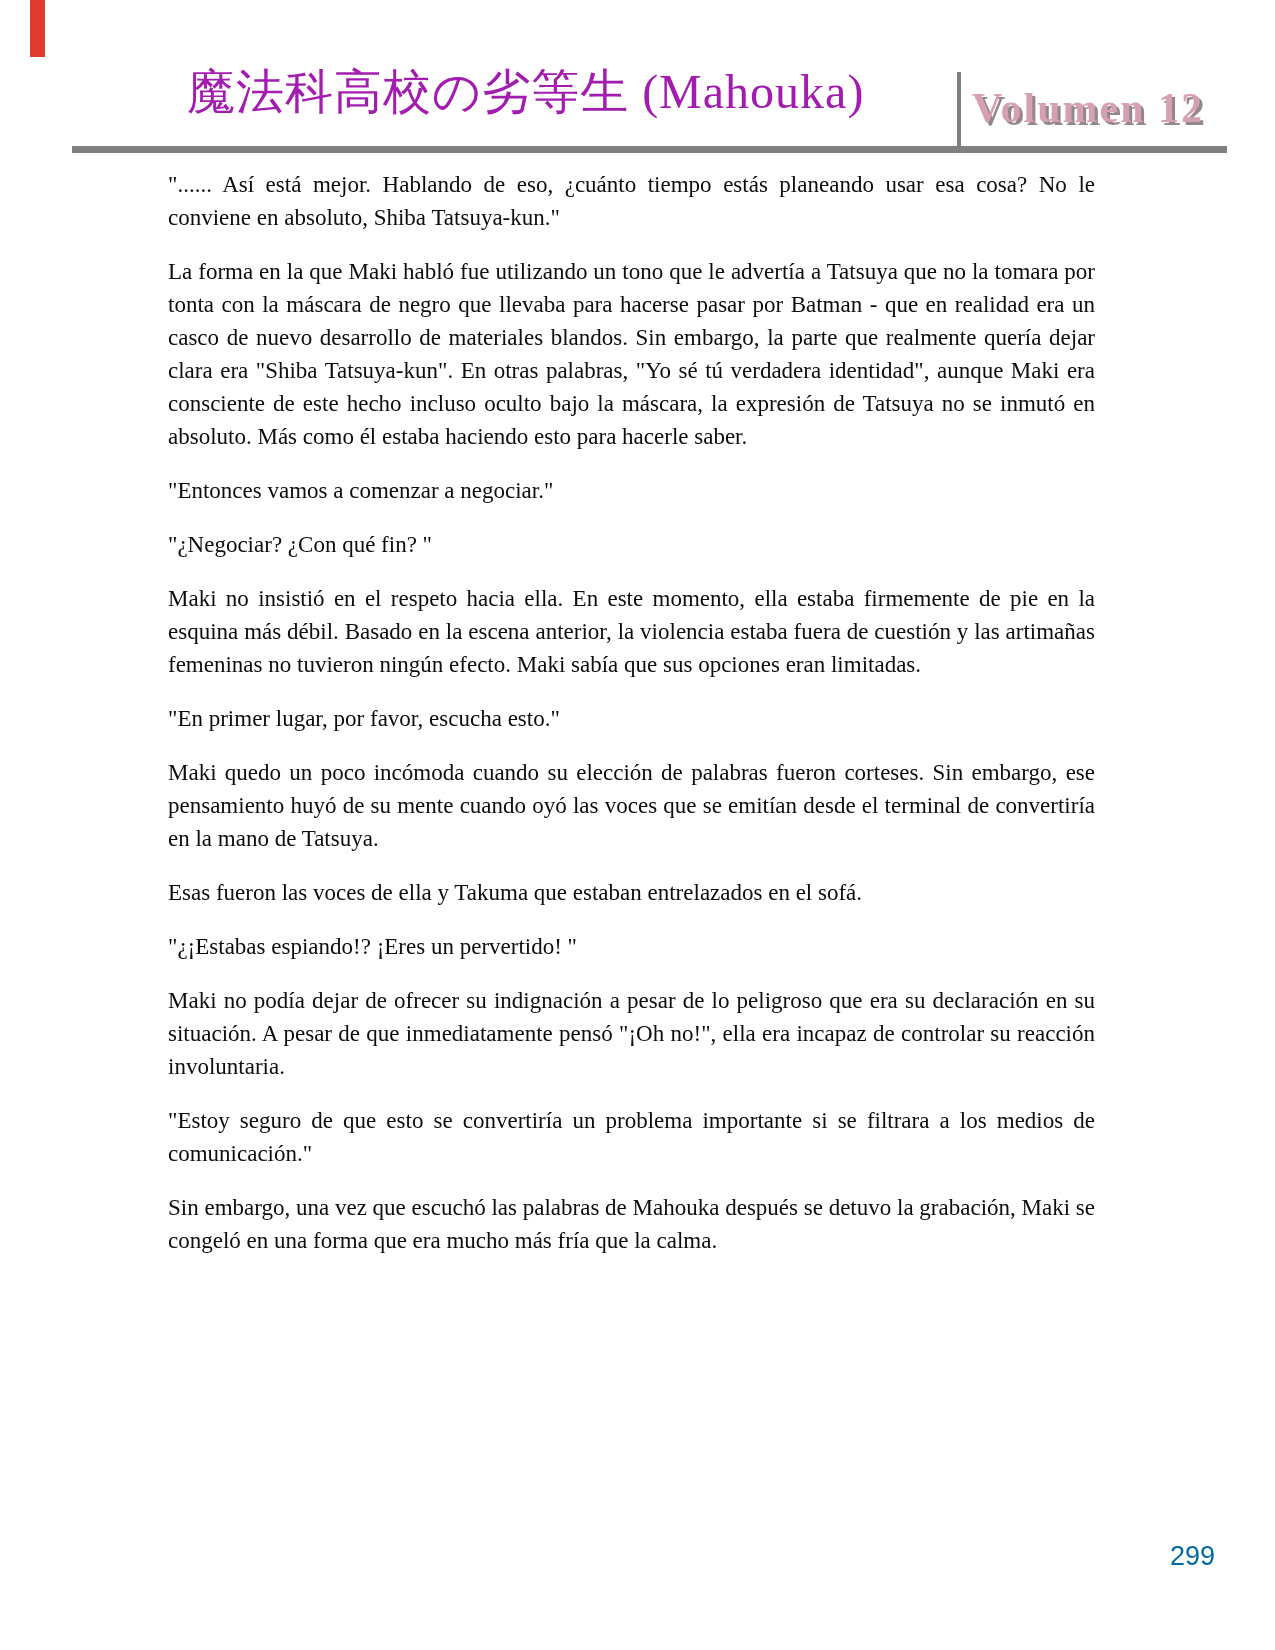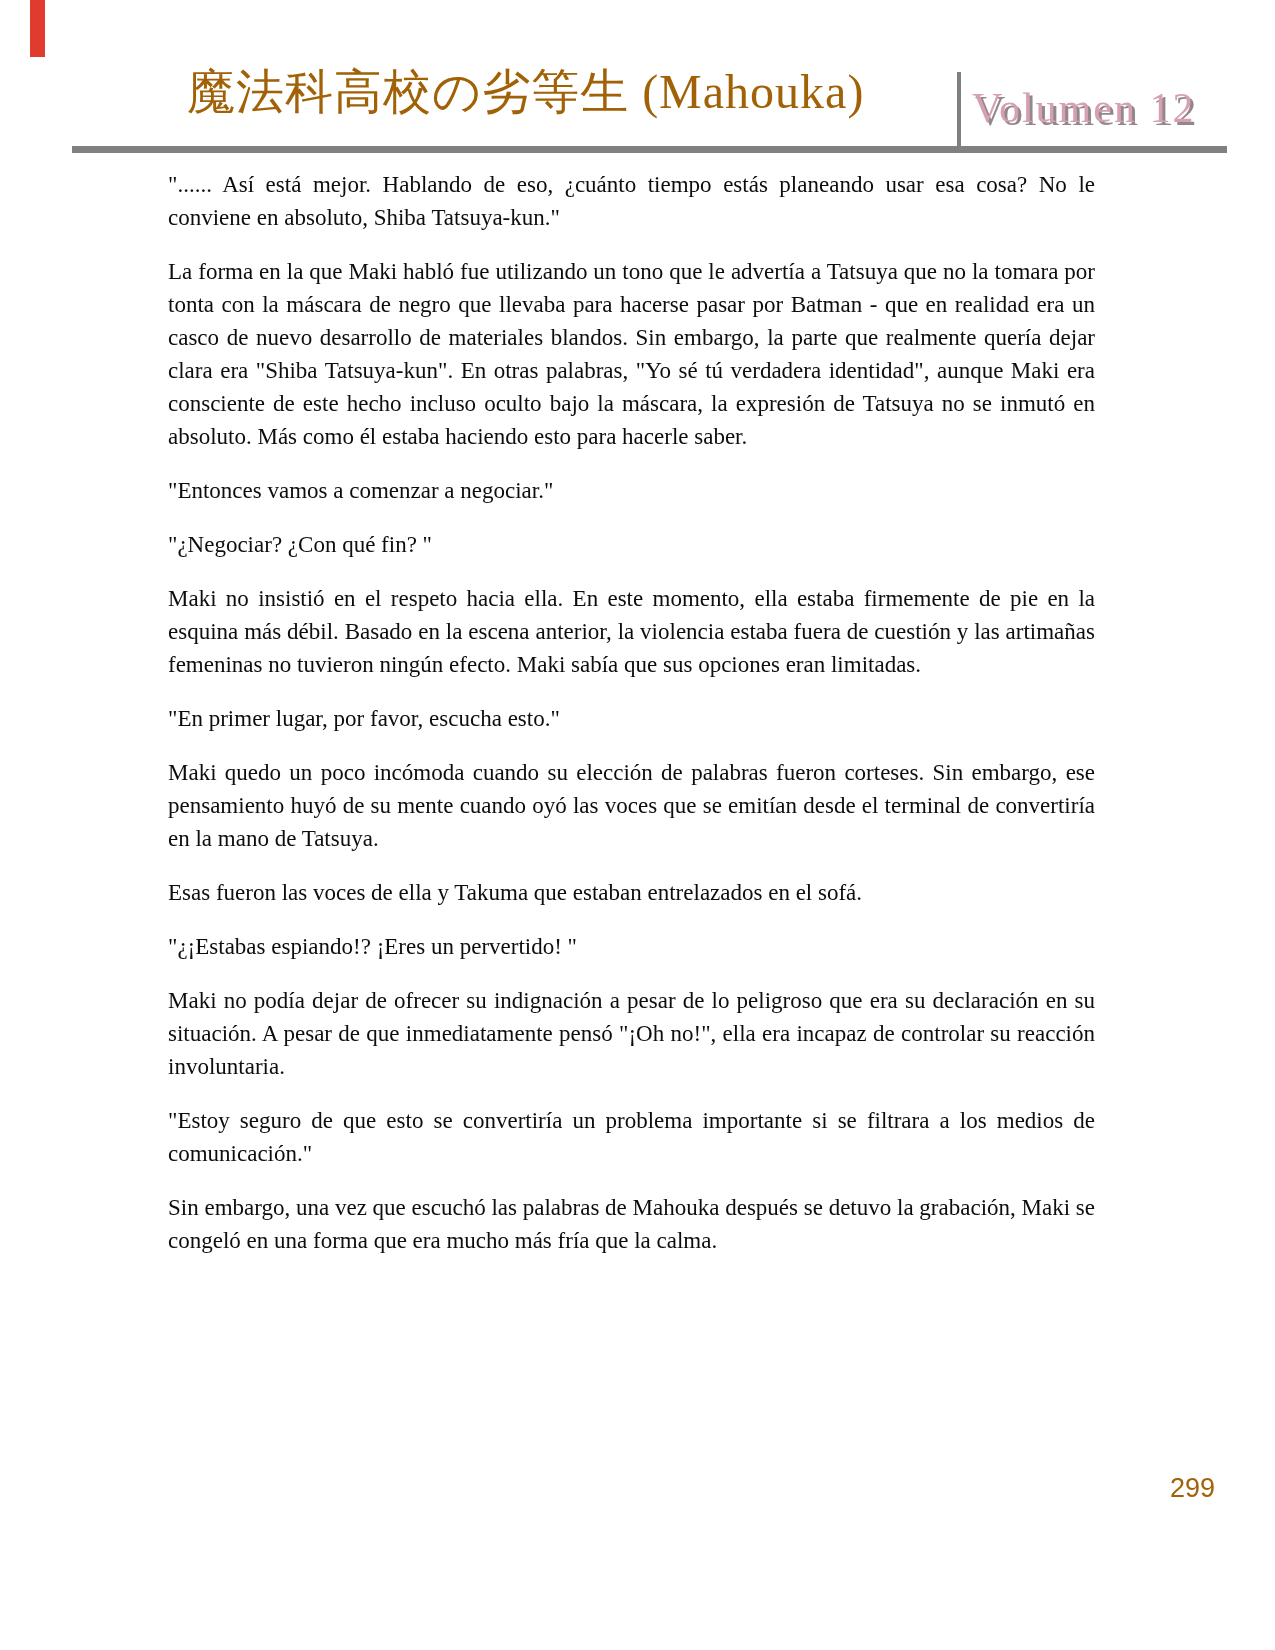--- a/index.html
+++ b/index.html
@@ -16,35 +16,35 @@
     position:absolute;
     left:30px; top:0;
     width:15px; height:57px;
     background:#e03b2e;
   }
   .jp-title {
     position:absolute;
     left:187px; top:66px;
     font-size:48px;
     line-height:1.1;
-    color:#a16207;
+    color:#a21caf;
     letter-spacing:1px;
     white-space:nowrap;
   }
   .v-divider {
     position:absolute;
     left:957px; top:72px;
     width:4px; height:81px;
     background:#808080;
   }
   .volume-label {
     position:absolute;
     left:972px; top:84px;
     font-size:42px;
-    font-weight:normal;
+    font-weight:bold;
     color:#d5a0b1;
     text-shadow:3px 3px 0 #94868d;
     letter-spacing:2px;
     white-space:nowrap;
   }
   .h-rule {
     position:absolute;
     left:72px; top:146px;
     width:1155px; height:7px;
     background:#808080;
@@ -56,25 +56,25 @@
   }
   .content p {
     font-size:23px;
     line-height:33px;
     margin:0 0 21px 0;
     text-align:justify;
     color:#0d0d0d;
   }
   .page-number {
     position:absolute;
-    top:1473px;
+    top:1541px;
     right:60px;
     font-family:"Liberation Sans","DejaVu Sans",sans-serif;
     font-size:27px;
-    color:#a16207;
+    color:#0369a1;
   }
 </style>
 </head>
 <body>
 
 <div class="page">
 
   <div class="corner-mark"></div>
 
   <div class="jp-title">魔法科高校の劣等生 (Mahouka)</div>

